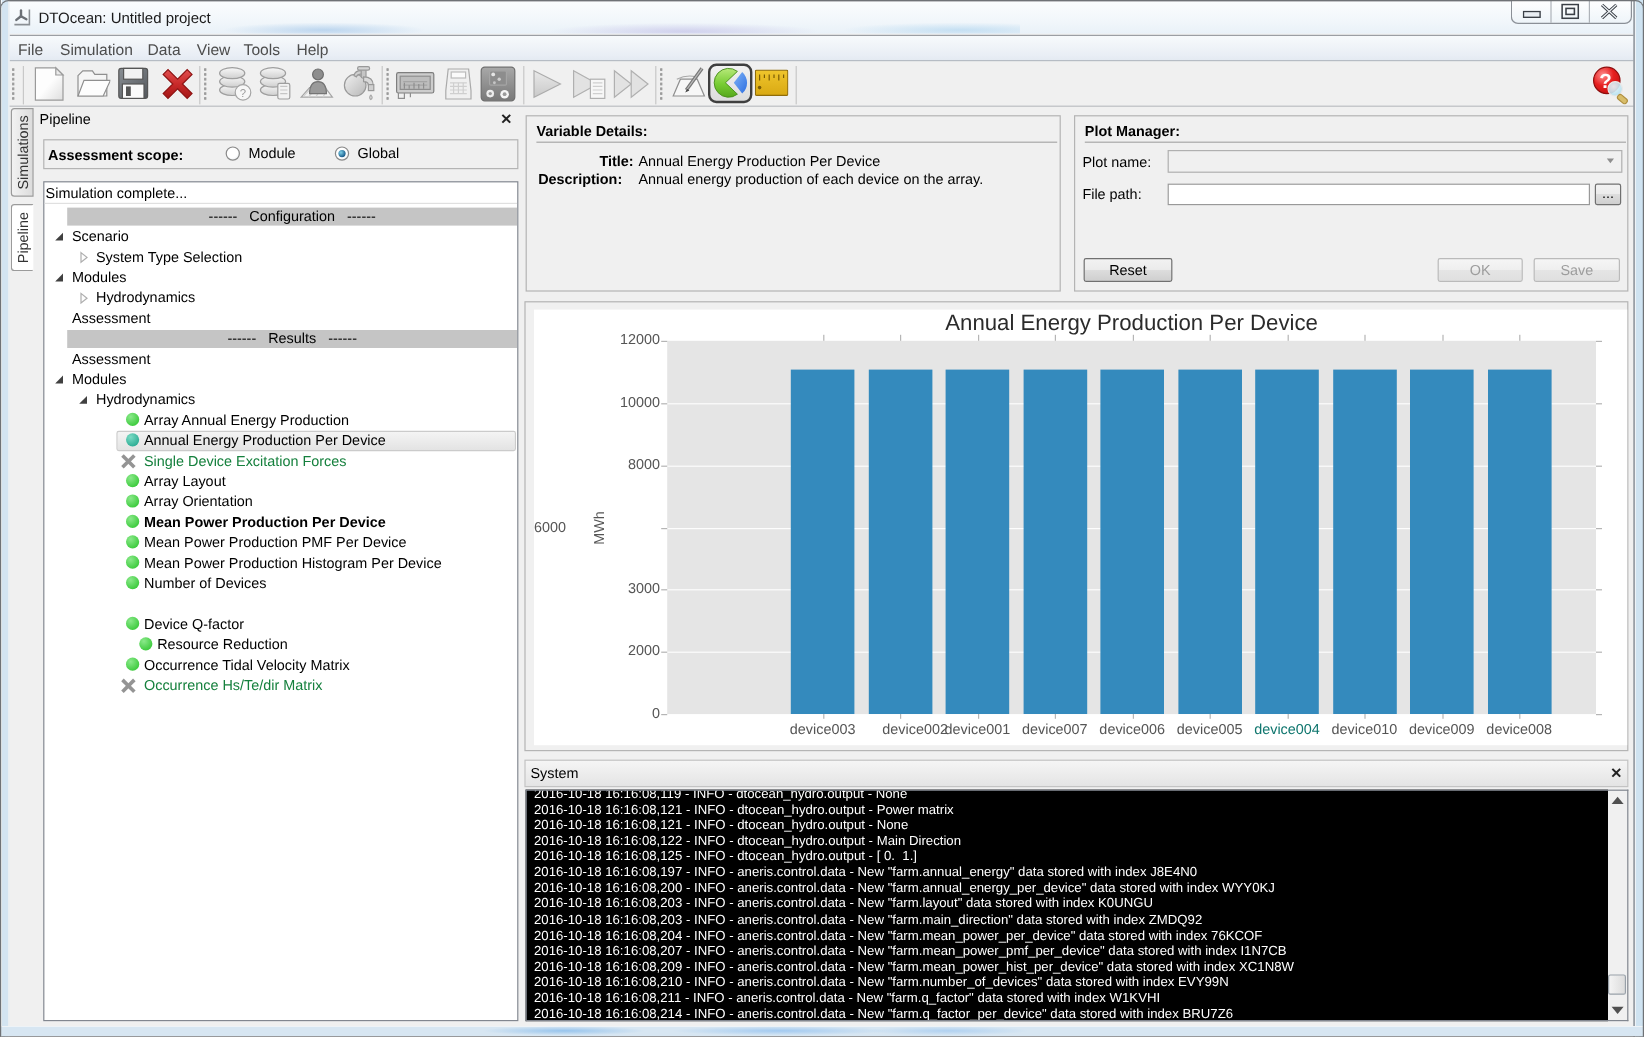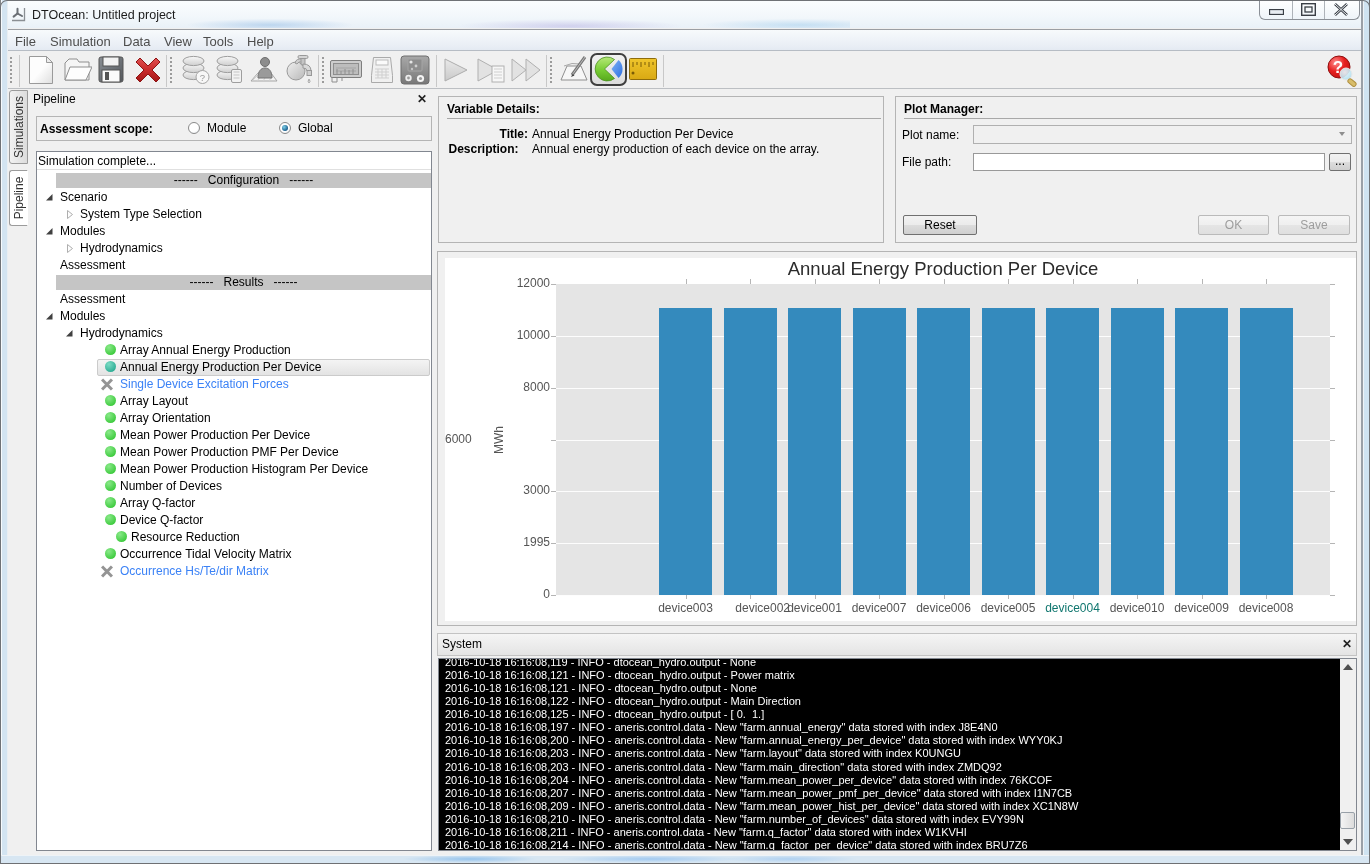--- a/index.html
+++ b/index.html
@@ -38,21 +38,21 @@
 .radio.on::after { content:""; position:absolute; left:2px; top:2px; width:6px; height:6px; border-radius:50%; background:radial-gradient(circle at 35% 35%,#7ed0e8,#1b5f8e 70%); }
 .rlabel { position:absolute; font-size:12px; top:4px; }
 #tree { position:absolute; left:6px; top:61px; width:396px; height:700px; background:#fff; border:1px solid #828790; overflow:hidden; }
 .trow { position:absolute; left:0; width:100%; height:17px; font-size:12px; white-space:nowrap; }
 .dot { position:absolute; width:11px; height:11px; border-radius:50%; }
 .dotg { background:radial-gradient(circle at 35% 30%,#8ae98a,#3ecb3e 75%); }
 .dott { background:radial-gradient(circle at 35% 30%,#7adbc4,#2fae96 75%); }
 .gx { position:absolute; width:12px; height:12px; }
 .gx::before,.gx::after { content:""; position:absolute; left:-1px; top:4.5px; width:14px; height:3px; background:#949494; }
 .gx::before { transform:rotate(45deg); } .gx::after { transform:rotate(-45deg); }
-.dim { color:#3b82f6; }
+.dim { color:#15803d; }
 
 .panel { position:absolute; border:1px solid #b4b4b4; background:#f0f0f0; }
 .ptitle { position:absolute; left:8px; top:5px; font-size:12px; font-weight:bold; }
 .phr { position:absolute; left:8px; height:1px; background:#a8a8a8; }
 .btn { position:absolute; height:20px; border:1px solid #707070; border-radius:2px; background:linear-gradient(180deg,#f2f2f2,#ebebeb 50%,#dddddd 50%,#cfcfcf); font-size:12px; text-align:center; line-height:18px; }
 .btn.dis { border-color:#bababa; color:#9d9d9d; background:linear-gradient(180deg,#f5f5f5,#efefef 50%,#e5e5e5 50%,#dfdfdf); }
 
 #chartpanel { left:437px; top:251px; width:920px; height:375px; border:1px solid #b4b4b4; background:#f0f0f0; }
 #canvas { position:absolute; left:7px; top:6px; width:911px; height:363px; background:#fff; }
 #plot { position:absolute; background:#e5e5e5; }
@@ -388,39 +388,35 @@
         <span class="dim" style="position:absolute;left:83px;top:1px">Single Device Excitation Forces</span>
       </div>
       <div class="trow " style="top: 258px;">
         <div class="dot dotg" style="left:68px;top:2px"></div>
         <span style="position:absolute;left:83px;top:1px">Array Orientation</span>
       </div>
       <div class="trow " style="top: 241px;">
         <div class="dot dotg" style="left:68px;top:2px"></div>
         <span style="position:absolute;left:83px;top:1px">Array Layout</span>
       </div>
-      <div class="trow " style="top: 275px;">
+      <div class="trow " style="top: 275px; font-weight: bold;">
         <div class="dot dotg" style="left:68px;top:2px"></div>
         <span style="position:absolute;left:83px;top:1px">Mean Power Production Per Device</span>
       </div>
       <div class="trow " style="top: 292px;">
         <div class="dot dotg" style="left:68px;top:2px"></div>
         <span style="position:absolute;left:83px;top:1px">Mean Power Production PMF Per Device</span>
       </div>
       <div class="trow " style="top: 309px;">
         <div class="dot dotg" style="left:68px;top:2px"></div>
         <span style="position:absolute;left:83px;top:1px">Mean Power Production Histogram Per Device</span>
       </div>
       <div class="trow " style="top: 326px;">
         <div class="dot dotg" style="left:68px;top:2px"></div>
         <span style="position:absolute;left:83px;top:1px">Number of Devices</span>
-      </div>
-      <div class="trow " style="top: 343px;">
-        <div class="dot dotg" style="left:68px;top:2px"></div>
-        <span style="position:absolute;left:83px;top:1px">Array Q-factor</span>
       </div>
       <div class="trow " style="top: 360px;">
         <div class="dot dotg" style="left:68px;top:2px"></div>
         <span style="position:absolute;left:83px;top:1px">Device Q-factor</span>
       </div>
       <div class="trow " style="top: 377px; margin-left: 11px;">
         <div class="dot dotg" style="left:68px;top:2px"></div>
         <span style="position:absolute;left:83px;top:1px">Resource Reduction</span>
       </div>
       <div class="trow " style="top: 394px;">
@@ -488,21 +484,21 @@
       <div class="tickmark" style="left: 106px; top: 78px; width: 5px; height: 1px; position: absolute; background: rgb(181, 181, 181);"></div>
       <div class="ytick" style="position: absolute; left: 0px; width: 105px; top: 122px; text-align: right; font-size: 12px; color: rgb(85, 85, 85);">8000</div>
       <div class="tickmark" style="left: 885px; top: 130px; width: 5px; height: 1px; position: absolute; background: rgb(181, 181, 181);"></div>
       <div class="tickmark" style="left: 106px; top: 130px; width: 5px; height: 1px; position: absolute; background: rgb(181, 181, 181);"></div>
       <div class="ytick" style="position: absolute; left: 0px; width: 105px; top: 174px; text-align: left; font-size: 12px; color: rgb(85, 85, 85);">6000</div>
       <div class="tickmark" style="left: 885px; top: 182px; width: 5px; height: 1px; position: absolute; background: rgb(181, 181, 181);"></div>
       <div class="tickmark" style="left: 106px; top: 182px; width: 5px; height: 1px; position: absolute; background: rgb(181, 181, 181);"></div>
       <div class="ytick" style="position: absolute; left: 0px; width: 105px; top: 225px; text-align: right; font-size: 12px; color: rgb(85, 85, 85);">3000</div>
       <div class="tickmark" style="left: 885px; top: 233px; width: 5px; height: 1px; position: absolute; background: rgb(181, 181, 181);"></div>
       <div class="tickmark" style="left: 106px; top: 233px; width: 5px; height: 1px; position: absolute; background: rgb(181, 181, 181);"></div>
-      <div class="ytick" style="position: absolute; left: 0px; width: 105px; top: 277px; text-align: right; font-size: 12px; color: rgb(85, 85, 85);">1995</div>
+      <div class="ytick" style="position: absolute; left: 0px; width: 105px; top: 277px; text-align: right; font-size: 12px; color: rgb(85, 85, 85);">2000</div>
       <div class="tickmark" style="left: 885px; top: 285px; width: 5px; height: 1px; position: absolute; background: rgb(181, 181, 181);"></div>
       <div class="tickmark" style="left: 106px; top: 285px; width: 5px; height: 1px; position: absolute; background: rgb(181, 181, 181);"></div>
       <div class="ytick" style="position: absolute; left: 0px; width: 105px; top: 329px; text-align: right; font-size: 12px; color: rgb(85, 85, 85);">0</div>
       <div class="tickmark" style="left: 885px; top: 337px; width: 5px; height: 1px; position: absolute; background: rgb(181, 181, 181);"></div>
       <div class="tickmark" style="left: 106px; top: 337px; width: 5px; height: 1px; position: absolute; background: rgb(181, 181, 181);"></div>
       <div class="xtick" style="position: absolute; left: 200.5px; top: 343px; width: 80px; text-align: center; font-size: 12px; color: rgb(85, 85, 85);">device003</div>
       <div style="position: absolute; left: 240.5px; top: 21px; width: 1px; height: 5px; background: rgb(181, 181, 181);"></div>
       <div style="position: absolute; left: 240.5px; top: 337px; width: 1px; height: 4px; background: rgb(181, 181, 181);"></div>
       <div class="xtick" style="position: absolute; left: 265px; top: 343px; width: 80px; text-align: right; font-size: 12px; color: rgb(85, 85, 85);">device002</div>
       <div style="position: absolute; left: 305px; top: 21px; width: 1px; height: 5px; background: rgb(181, 181, 181);"></div>

